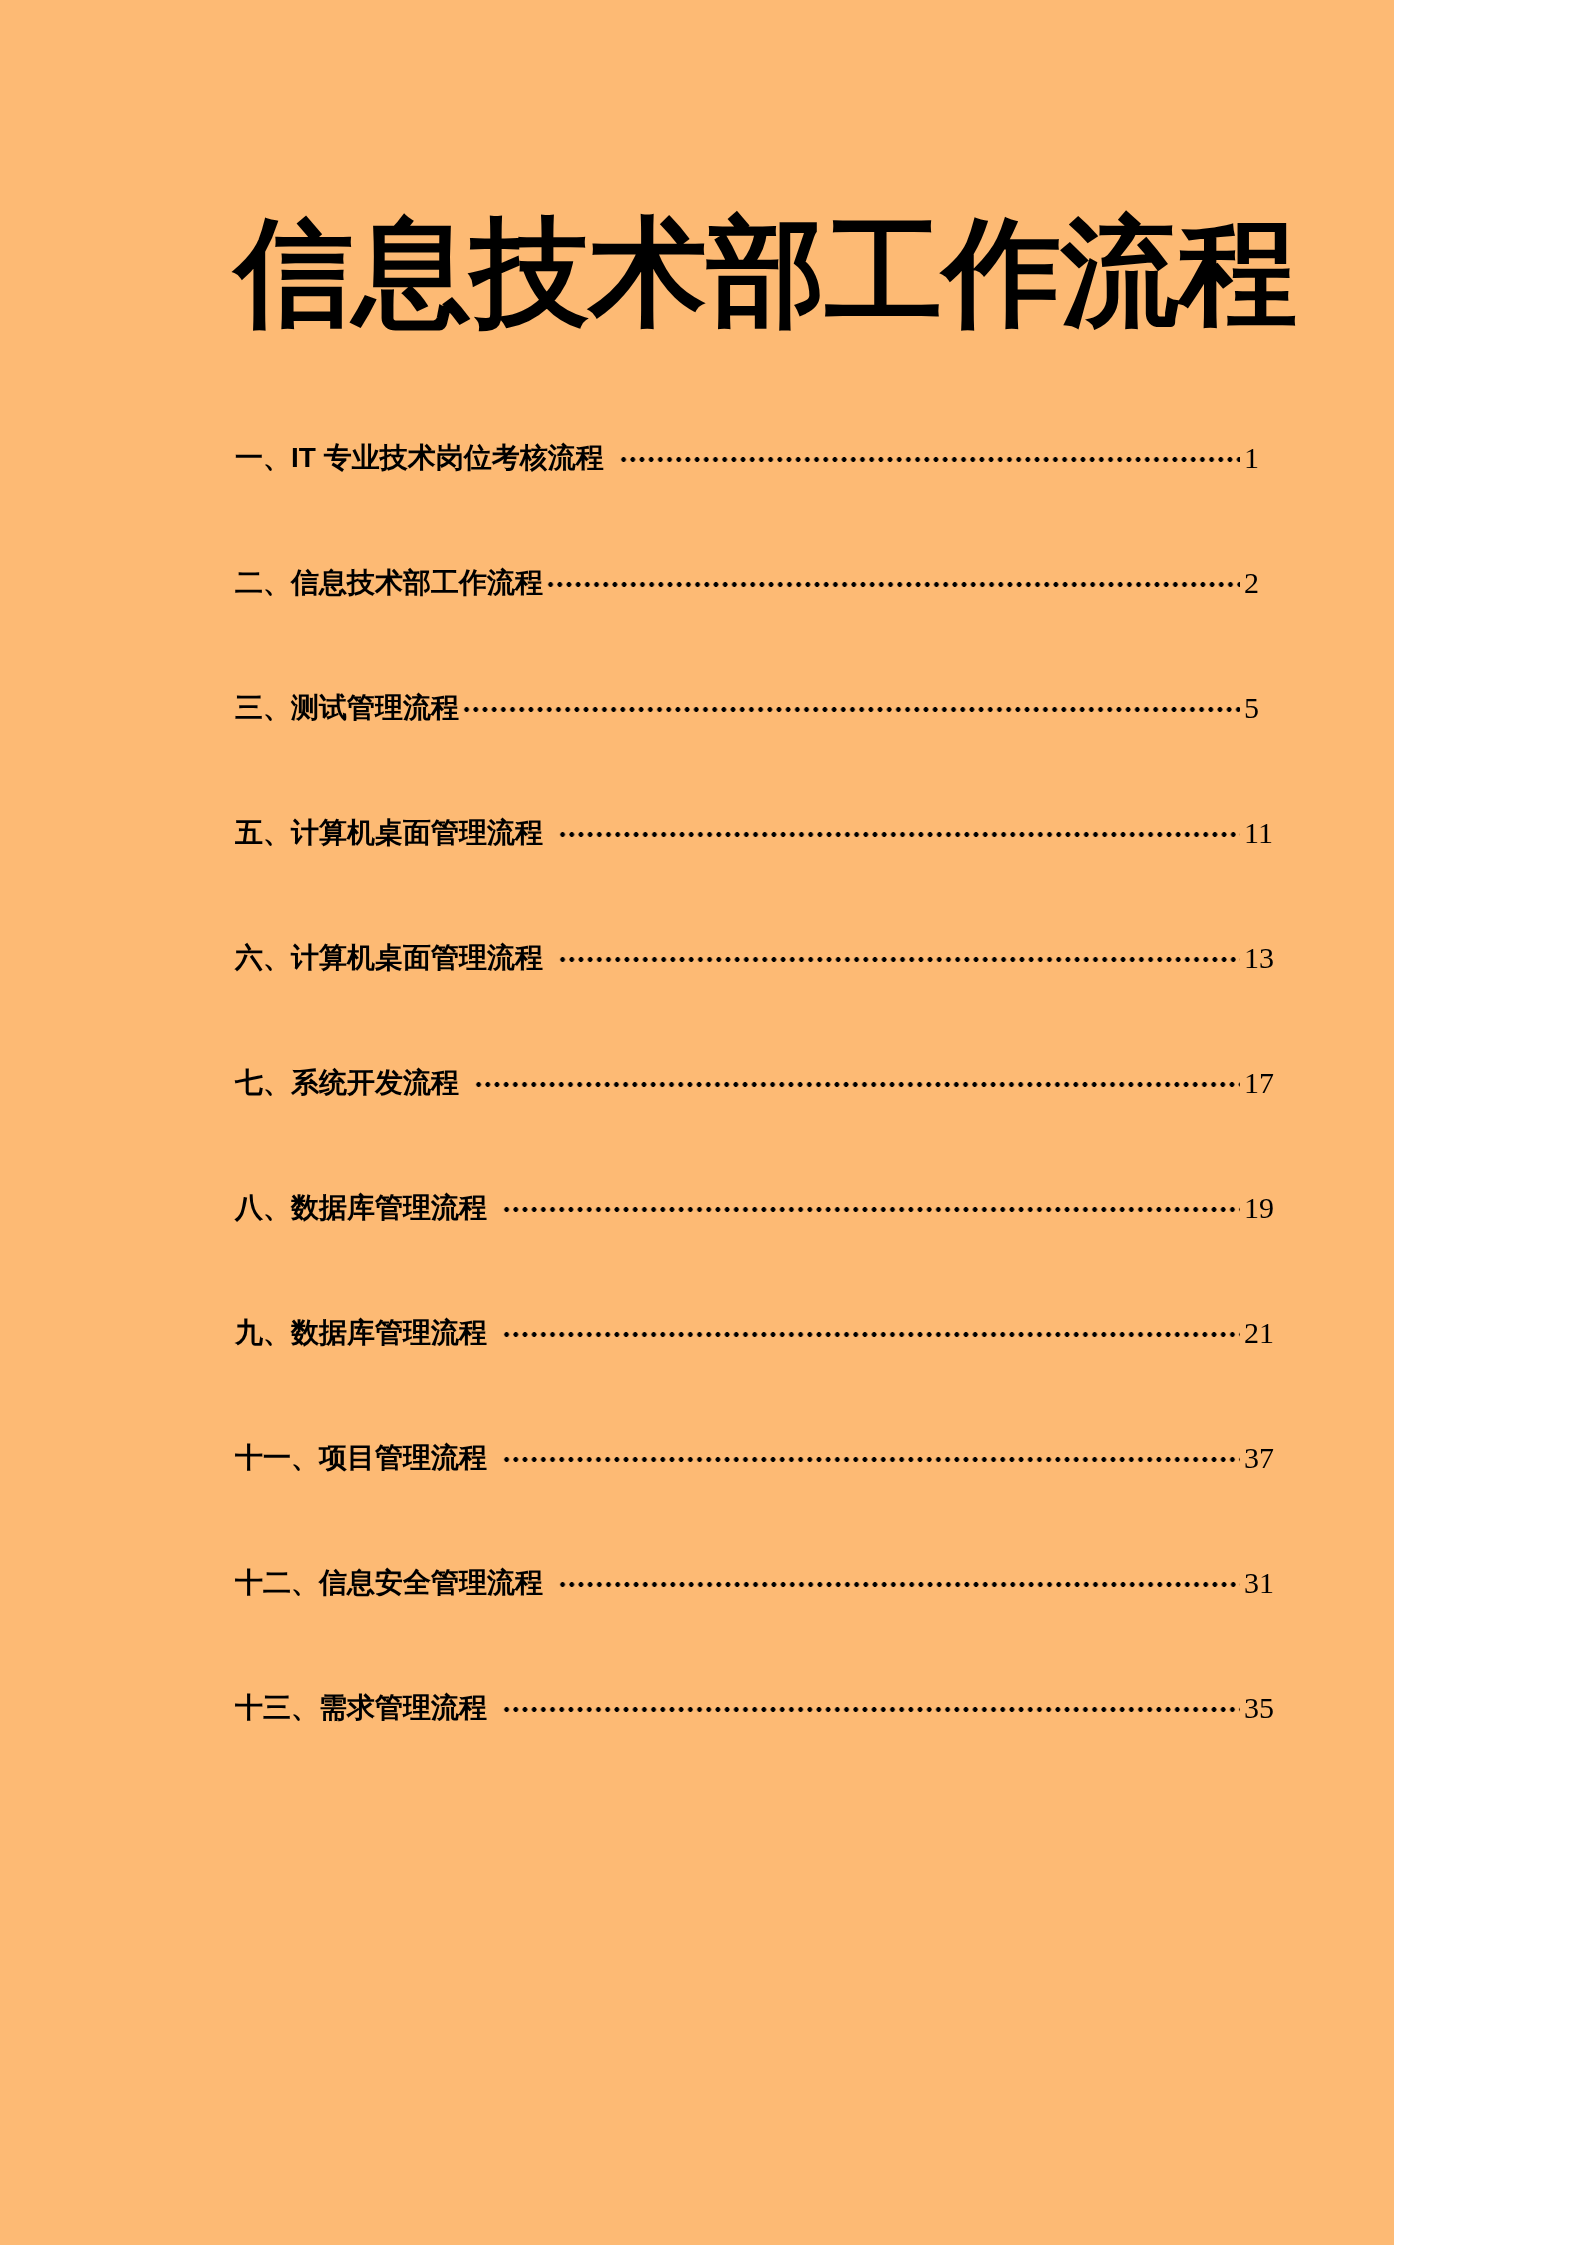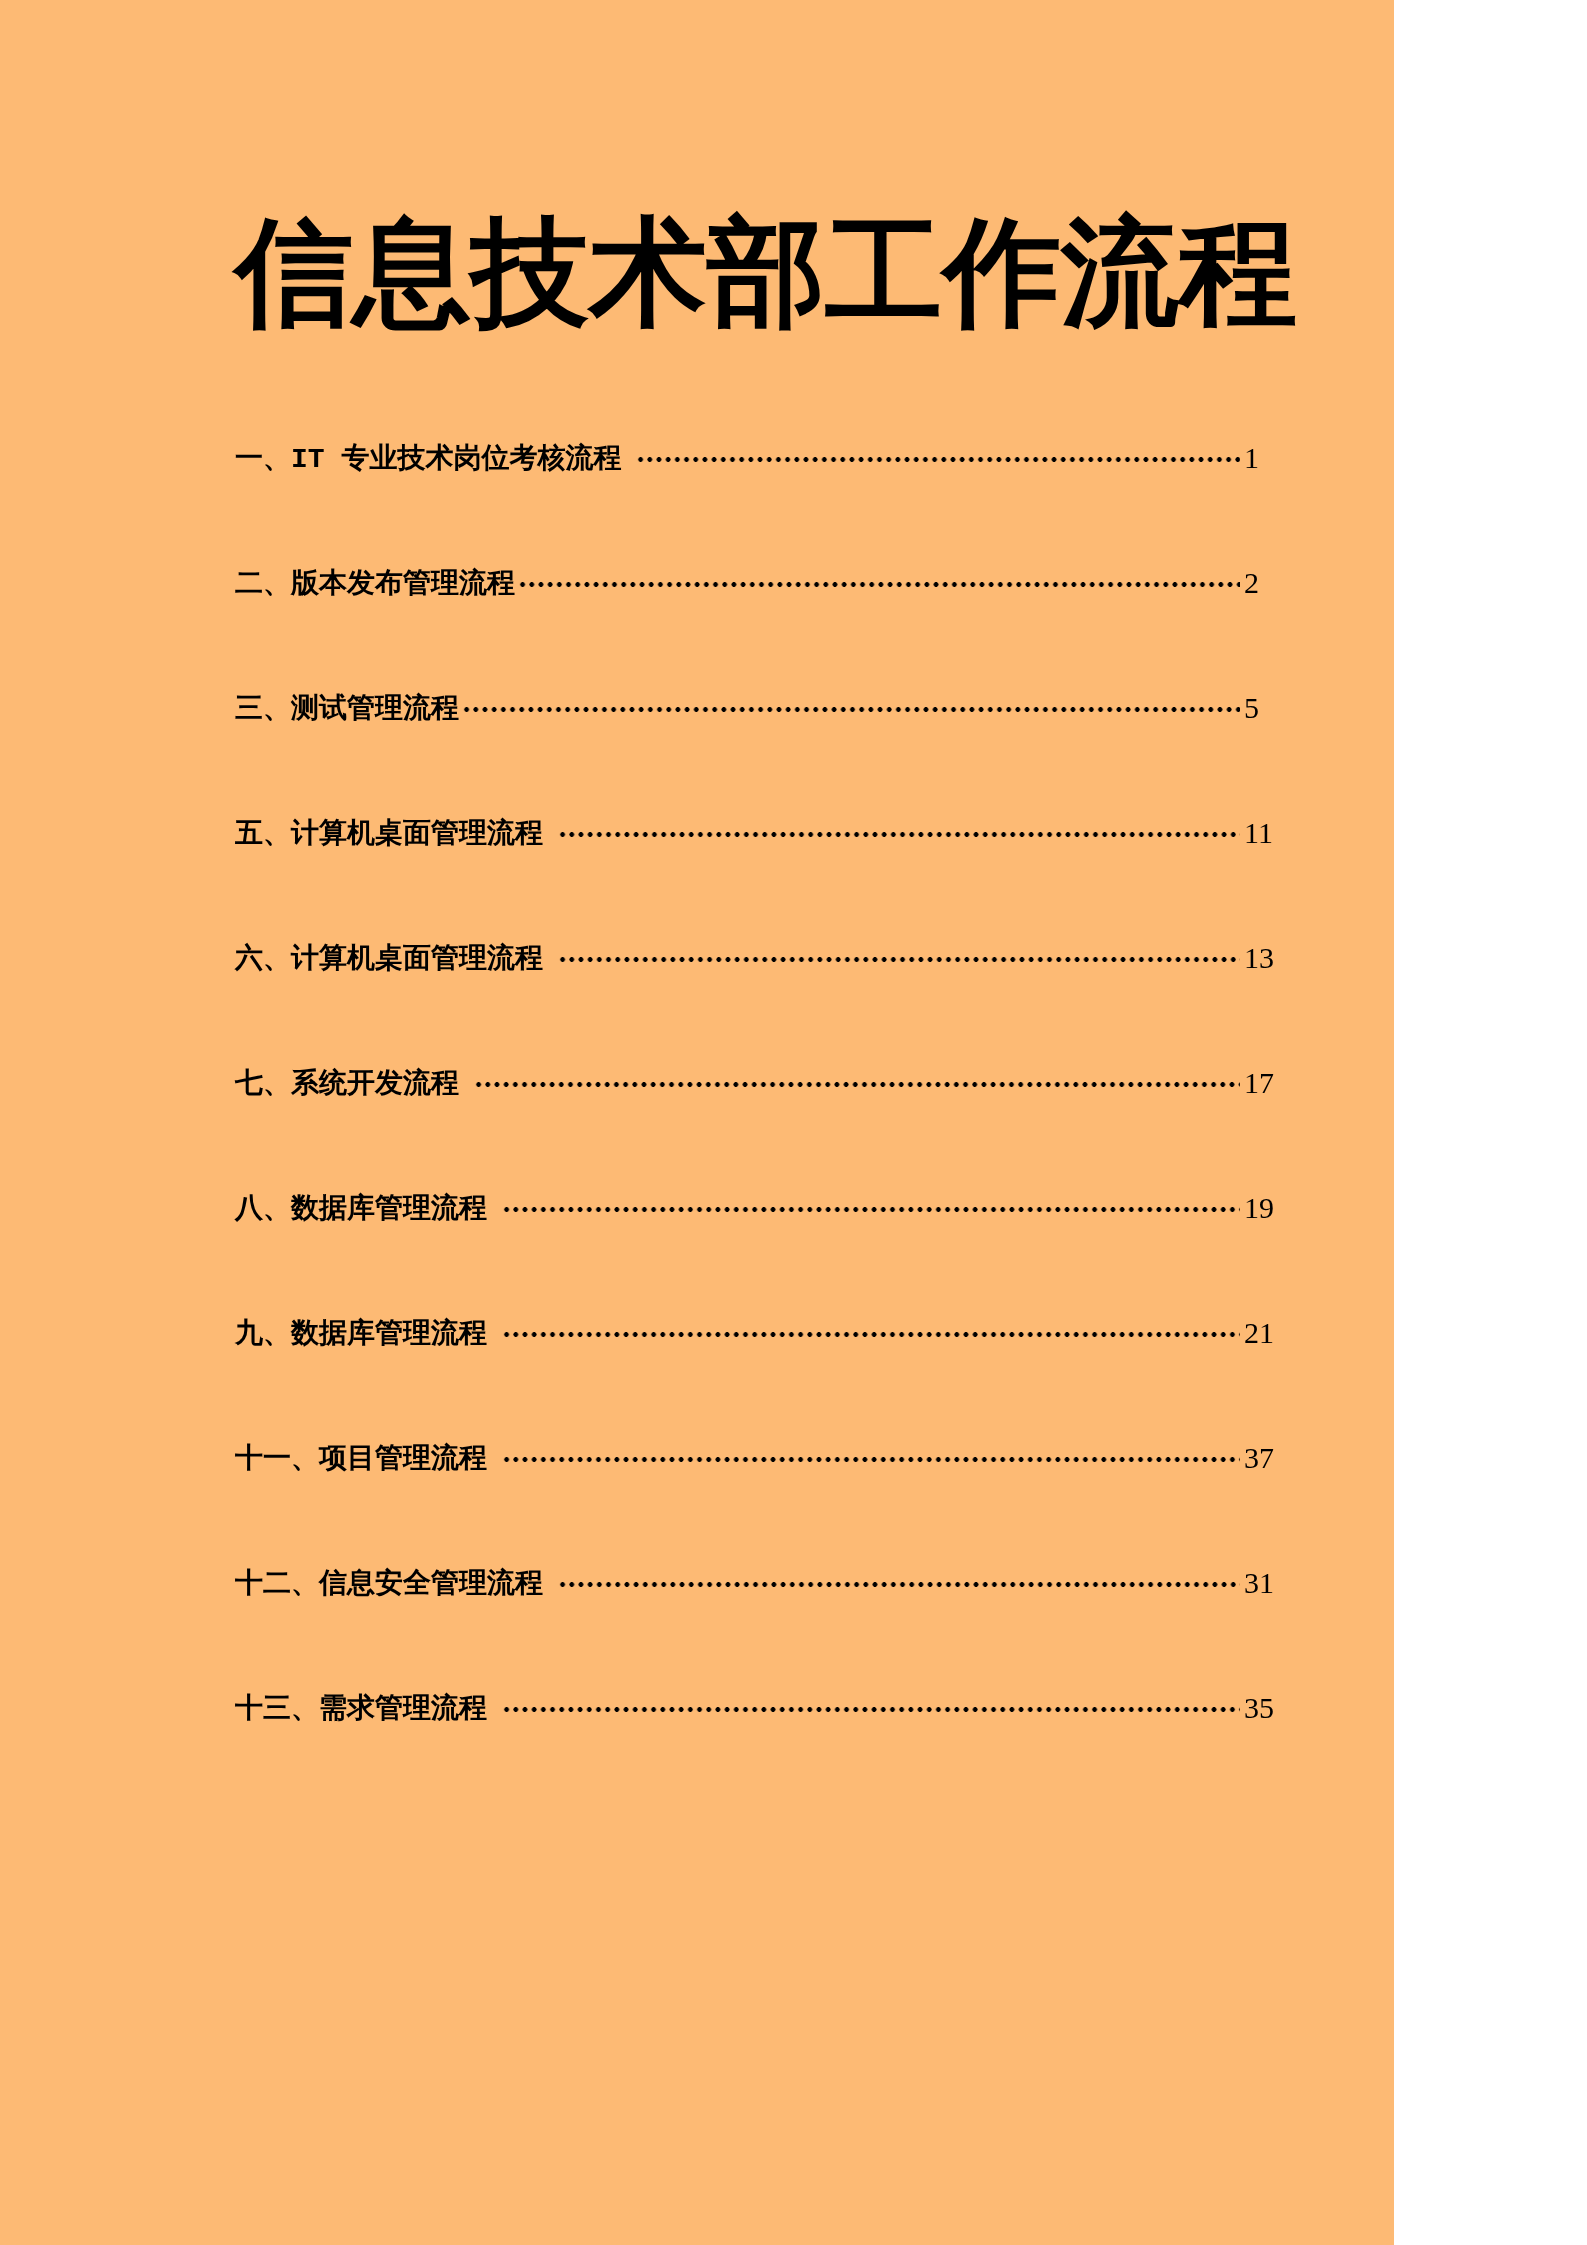--- a/index.html
+++ b/index.html
@@ -43,21 +43,21 @@
     display: flex;
     align-items: center;
     height: 125px;
     font-size: 28px;
     font-weight: bold;
     color: #000000;
     cursor: pointer;
   }
   .toc-label {
     white-space: pre;
-    font-family: Liberation Mono, monospace;
+    font-family: Liberation Sans, sans-serif;
   }
   .toc-leader {
     flex: 1 1 auto;
     height: 30px;
     margin-left: 3px;
     margin-right: 2px;
     background-image: radial-gradient(circle, #000000 2.1px, rgba(0,0,0,0) 2.7px);
     background-size: 9.2px 9.2px;
     background-repeat: repeat-x;
     background-position: left 58%;
@@ -83,21 +83,21 @@
     <h1 class="doc-title">信息技术部工作流程</h1>
 
     <ul class="toc-list" id="toc-list">
   <li class="toc-row">
     <span class="toc-label">一、IT 专业技术岗位考核流程</span>
     <span class="toc-leader spaced"></span>
     <span class="toc-page">1</span>
   </li>
 
   <li class="toc-row">
-    <span class="toc-label">二、版本发布管理流程</span>
+    <span class="toc-label">二、信息技术部工作流程</span>
     <span class="toc-leader"></span>
     <span class="toc-page">2</span>
   </li>
 
   <li class="toc-row">
     <span class="toc-label">三、测试管理流程</span>
     <span class="toc-leader"></span>
     <span class="toc-page">5</span>
   </li>
 

